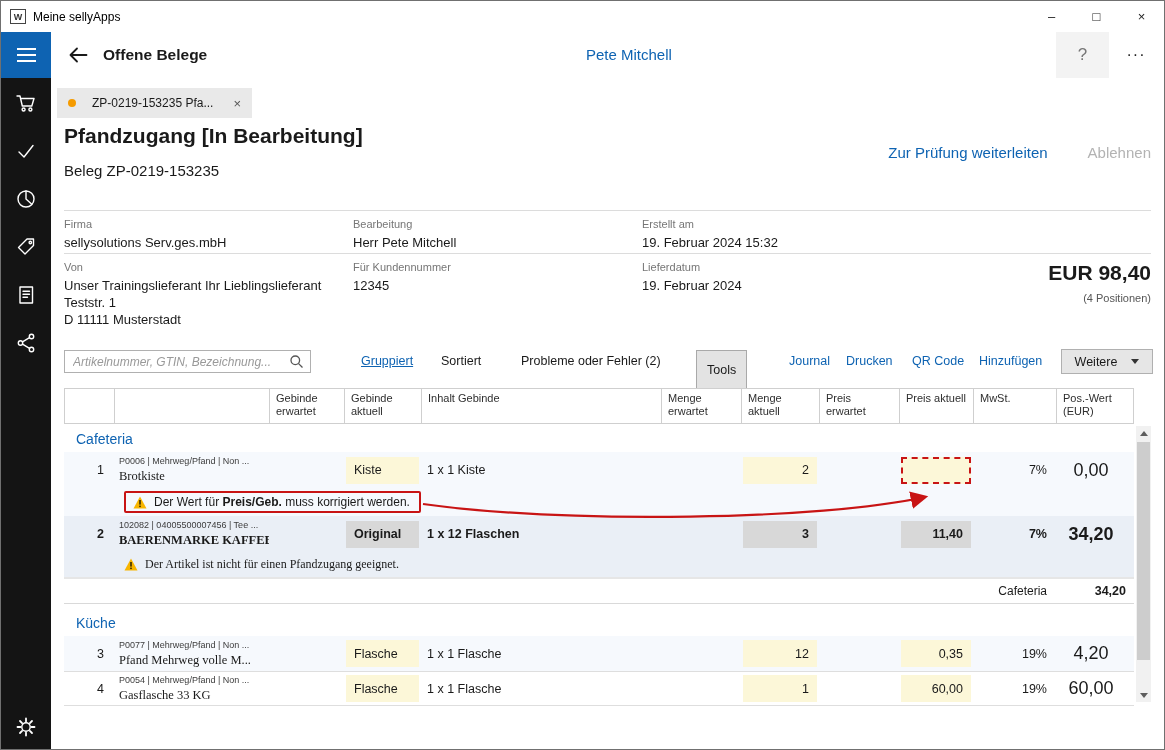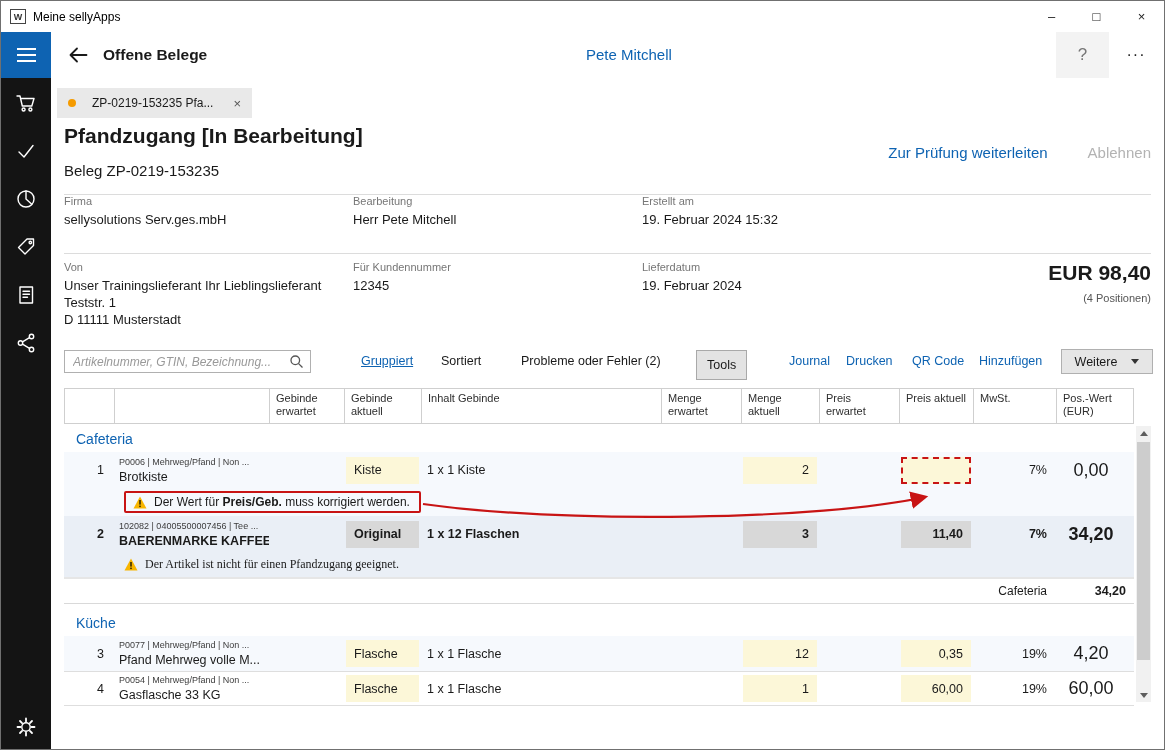--- a/index.html
+++ b/index.html
@@ -39,56 +39,56 @@
   .tabclose{font-size:13px;color:#555;margin-left:4px;}
 
   
   .doctitle{position:absolute;left:13px;top:46px;font-size:21px;font-weight:bold;}
   .docactions{position:absolute;right:13px;top:66px;display:flex;gap:40px;align-items:center;margin-left:40px;}
   .act-fwd{color:#0e63b2;font-size:15px;}
   .act-rej{color:#b3b3b3;font-size:15px;}
   .beleg{position:absolute;left:13px;top:84px;font-size:15px;}
 
   
-  .fsectA{position:absolute;left:13px;right:13px;top:116px;border-top:1px solid #dcdcdc;display:grid;grid-template-columns:289px 289px 1fr;}
+  .fsectA{position:absolute;left:13px;right:13px;top:132px;border-top:1px solid #dcdcdc;padding-top:7px;display:grid;grid-template-columns:289px 289px 1fr;}
   .fsectB{position:absolute;left:13px;right:13px;top:175px;border-top:1px solid #dcdcdc;padding-top:7px;display:grid;grid-template-columns:289px 289px 1fr;}
   .flabel{font-size:11px;color:#767676;}
   .fvalue{font-size:13px;margin-top:4px;line-height:17px;}
   .total{position:absolute;right:13px;top:183px;text-align:right;}
   .totalval{font-size:21px;font-weight:bold;}
   .totalnote{font-size:11px;color:#555;margin-top:7px;}
 
   
   .toolbar{position:absolute;left:0;right:0;top:272px;height:26px;}
   .search{position:absolute;left:13px;top:0;width:247px;height:23px;border:1px solid #b0b0b0;display:flex;align-items:center;background:#fff;}
   .search input{flex:1;border:none;outline:none;font-style:italic;font-size:12px;color:#333;padding:2px 4px 2px 8px;font-family:inherit;background:transparent;}
   .search input::placeholder{color:#999;}
   .sicon{flex:none;margin-right:6px;display:flex;}
   .tlink{position:absolute;top:4px;font-size:12.5px;white-space:nowrap;}
   .blue{color:#0e63b2;}
   .ulink{text-decoration:underline;}
-  .toolsbtn{position:absolute;left:645px;top:0;height:30px;padding:0 10px;background:#e3e3e3;border:1px solid #a9a9a9;font-size:12.5px;display:flex;align-items:center;}
+  .toolsbtn{position:absolute;left:645px;top:0;height:39px;padding:0 10px;background:#e3e3e3;border:1px solid #a9a9a9;font-size:12.5px;display:flex;align-items:center;}
   .weitere{position:absolute;left:1010px;top:-1px;width:92px;height:25px;background:#e6e6e6;border:1px solid #b0b0b0;font-size:12.5px;display:flex;align-items:center;justify-content:center;gap:14px;}
   .chev{width:0;height:0;border-left:4px solid transparent;border-right:4px solid transparent;border-top:5px solid #333;}
 
   
   .table{position:absolute;left:13px;top:310px;width:1070px;}
   .tgrid{display:grid;grid-template-columns:50px 155px 75px 77px 240px 80px 78px 80px 74px 83px 78px;}
   .thead{border:1px solid #cfcfcf;height:36px;}
   .thead .hc{font-size:11px;color:#2e2e2e;padding:3px 6px;line-height:13px;border-right:1px solid #cfcfcf;overflow:hidden;}
   .thead .hc:last-child{border-right:none;}
   .glabel{color:#0e63b2;font-size:14px;padding:7px 0 4px 12px;height:28px;}
   .glabel2{margin-top:6px;height:26px;padding-top:5px;}
   .trow{height:36px;align-items:center;}
   .bgA{background:#f6f9fd;}
   .bgB{background:#eaeff6;}
   .c-num{text-align:right;padding-right:10px;font-size:12.5px;}
   .c-art{overflow:hidden;padding-left:5px;}
   .code{font-size:9px;color:#3c3c3c;white-space:nowrap;overflow:hidden;}
-  .aname{font-size:12.5px;margin-top:3px;white-space:nowrap;overflow:hidden;}
+  .aname{font-size:12.5px;margin-top:3px;white-space:nowrap;overflow:hidden;font-family:Liberation Serif, serif;}
   .cellpad{padding:0 2px;height:100%;display:flex;align-items:center;}
   .blk{width:100%;height:27px;display:flex;align-items:center;padding:0 8px;background:#fcf7d8;font-size:12.5px;}
   .blk.num{justify-content:flex-end;}
   .blk.locked{background:#d8d8d8;font-weight:bold;}
   .blk.error{border:2px dashed #c81414;}
   .c-inhalt{padding-left:6px;font-size:12.5px;}
   .c-mwst{text-align:right;padding-right:9px;font-size:12.5px;}
   .c-pos{text-align:center;padding-right:8px;font-size:18px;}
   .emph{font-weight:bold;}
   .wrow{height:28px;display:flex;align-items:center;padding-left:60px;}

